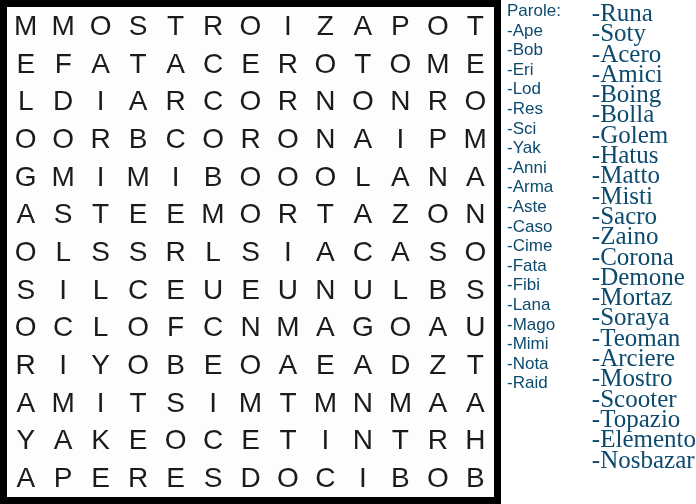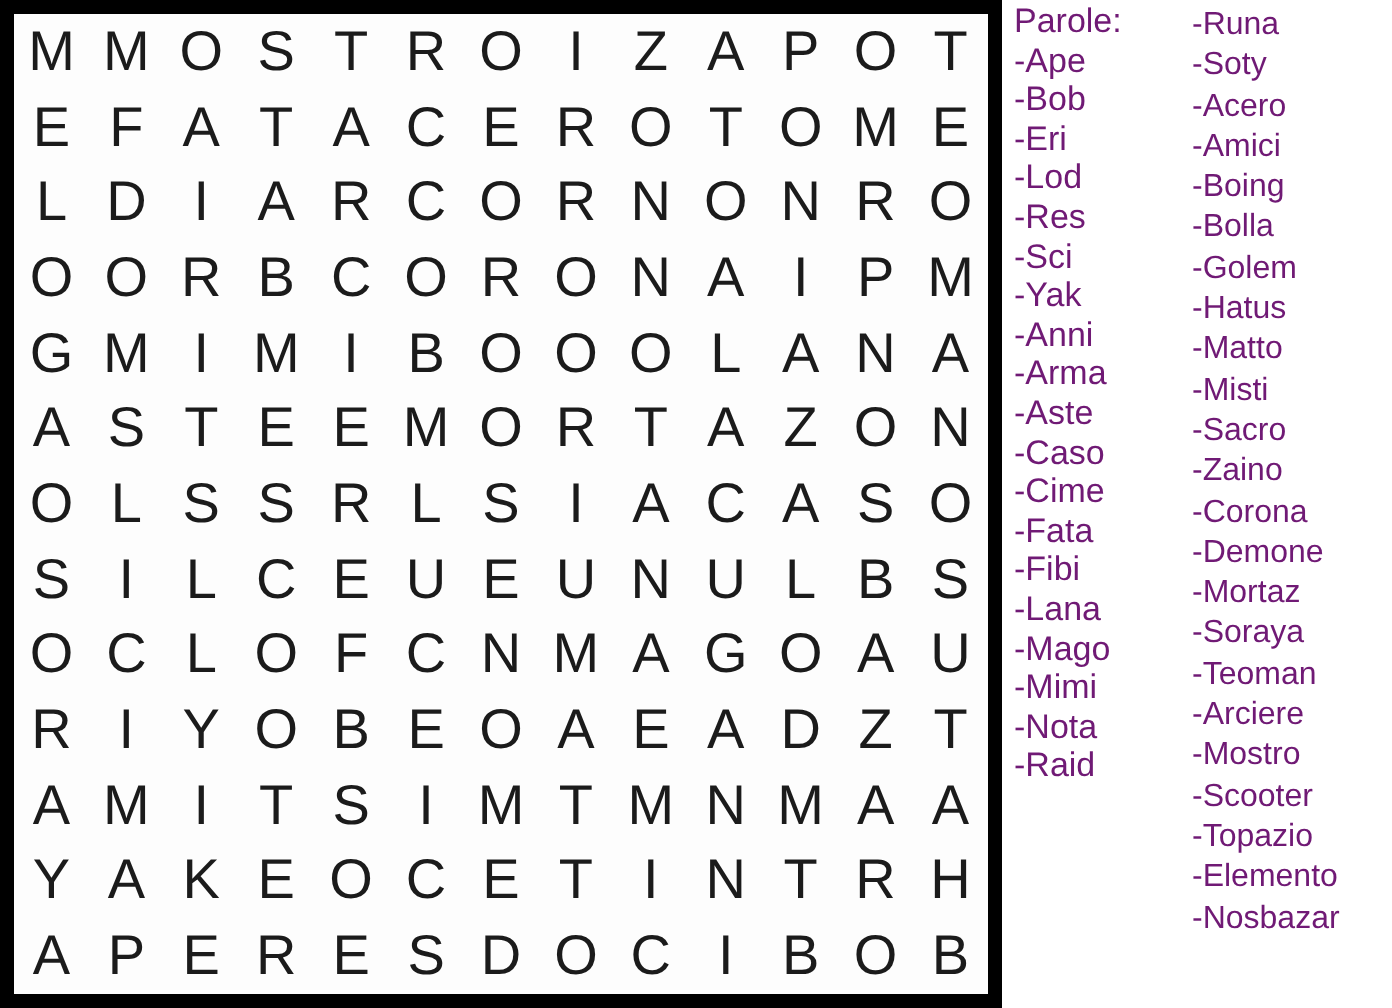--- a/index.html
+++ b/index.html
@@ -36,35 +36,36 @@
     line-height: 1;
   }
   
   .words {
     position: absolute;
     left: 507px;
     top: 0;
     width: 189px;
     height: 504px;
     display: flex;
-    color: #701a75;
+    color: #0c4a6e;
   }
   .word-col-1 {
     width: 89px;
     padding-top: 1px;
     font-size: 17px;
     line-height: 19.6px;
     white-space: nowrap;
   }
   .word-col-2 {
     flex: 1;
     padding-top: 3px;
-    font-size: 16px;
+    font-size: 25px;
     line-height: 20.3px;
     white-space: nowrap;
+    font-family: Liberation Serif, serif;
   }
   .word-header { font-size: 17px; }
   .word-item { display: block; }
 </style>
 </head>
 <body>
 
 <div class="stage">
 
   <div class="grid-frame" id="letter-grid">

